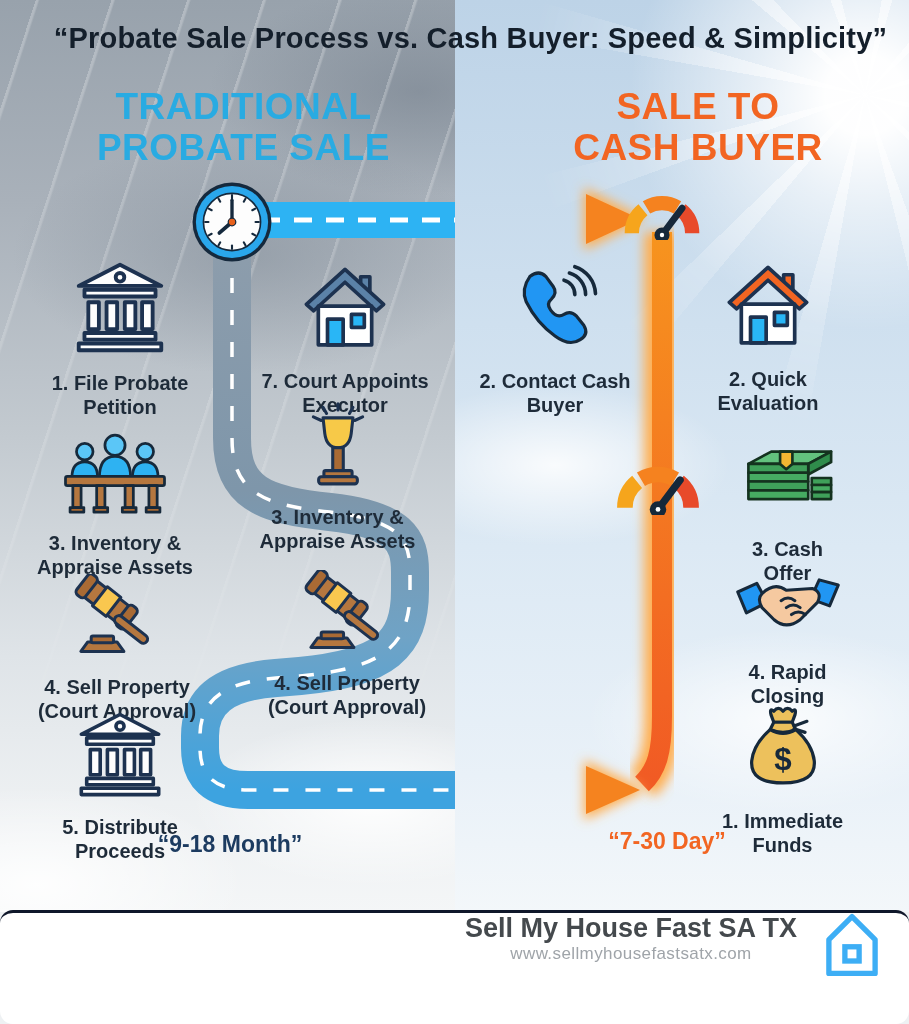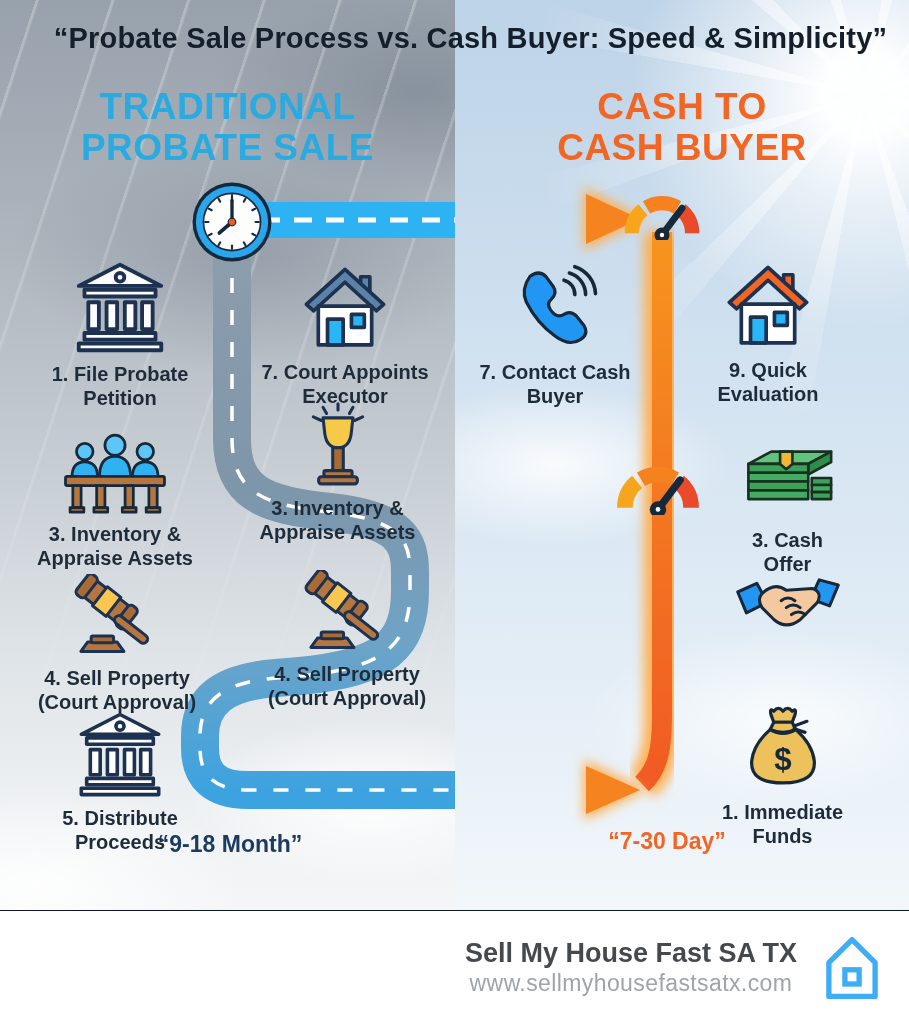--- a/index.html
+++ b/index.html
@@ -28,37 +28,37 @@
   .right-sky::before{content:'';position:absolute;inset:0;
     background:repeating-conic-gradient(from 10deg at 410px 95px,
       rgba(255,255,255,.55) 0 6deg, rgba(255,255,255,0) 6deg 30deg);
     -webkit-mask-image:radial-gradient(circle at 410px 95px,#000 0 80px,rgba(0,0,0,.6) 170px,transparent 340px);
     mask-image:radial-gradient(circle at 410px 95px,#000 0 80px,rgba(0,0,0,.6) 170px,transparent 340px);}
 
   
   .main-title{position:absolute;top:22px;left:16px;width:100%;text-align:center;
     font-size:29px;font-weight:bold;color:#141f2b;letter-spacing:.2px;}
   .col-heading{position:absolute;top:86px;text-align:center;font-weight:bold;
-    font-size:37px;line-height:1.12;letter-spacing:.5px;}
+    font-size:37px;line-height:1.12;letter-spacing:.5px;margin-left:16px;}
   .col-heading.left{left:0;width:455px;color:#29abe2;}
   .col-heading.right{left:455px;width:454px;color:#f26522;}
   .step{position:absolute;text-align:center;}
-  .step .lbl{font-size:20px;font-weight:bold;color:#1e2b39;line-height:1.18;margin:3px auto 0;}
+  .step .lbl{font-size:20px;font-weight:bold;color:#1e2b39;line-height:1.18;margin:12px auto 0;}
   .duration{position:absolute;text-align:center;font-size:23px;font-weight:bold;}
 
   
   .roads{position:absolute;left:0;top:0;pointer-events:none;}
 
   
   .footer{position:absolute;left:0;top:910px;width:909px;height:114px;background:#ffffff;
-    border-top:1px solid #0f172a;box-sizing:border-box;display:flex;align-items:center;
-    justify-content:flex-end;gap:28px;padding-right:30px;}
+    border-top:3px solid #0f172a;box-sizing:border-box;display:flex;
+    justify-content:flex-end;gap:28px;padding-right:30px;border-radius:13px;}
   .footer-text{text-align:center;}
   .footer-brand{font-size:27px;font-weight:bold;color:#44494d;line-height:1.15;}
-  .footer-site{font-size:23px;color:#9fa4a9;letter-spacing:.4px;}
+  .footer-site{font-size:17px;color:#9fa4a9;letter-spacing:.4px;}
 </style>
 </head>
 <body>
 
 <svg width="0" height="0" style="position:absolute" aria-hidden="true">
 <defs>
   <symbol id="sym-bank" viewBox="0 0 100 100">
     <g stroke="#1d3250" stroke-width="4" stroke-linejoin="round" fill="#fdfdfd">
       <polygon points="50,5 93,27 7,27"></polygon>
           <circle cx="50" cy="18" r="4.5"></circle>
@@ -260,21 +260,21 @@
       <polygon points="586,766 586,814 640,790" fill="#f5831f"></polygon>
     </g>
 
     <use href="#sym-clock" x="190" y="180" width="84" height="84"></use>
     <use href="#sym-speedo" x="620" y="188" width="84" height="52"></use>
     <use href="#sym-speedo" x="612" y="458" width="92" height="57"></use>
   </svg>
 
   <div class="main-title">“Probate Sale Process vs. Cash Buyer: Speed &amp; Simplicity”</div>
   <div class="col-heading left"><span>TRADITIONAL</span><br><span>PROBATE SALE</span></div>
-  <div class="col-heading right"><span>CASH TO</span><br><span>CASH BUYER</span></div>
+  <div class="col-heading right"><span>SALE TO</span><br><span>CASH BUYER</span></div>
 
   <div class="step" style="left:25px;top:260px;width:190px">
     <svg width="96" height="96">
         <use href="#sym-bank"></use>
       </svg>
     <div class="lbl">1. File Probate Petition</div>
   </div>
   <div class="step" style="left:250px;top:262px;width:190px">
     <svg width="92" height="92">
         <use href="#sym-house-blue"></use>
@@ -310,38 +310,39 @@
         <use href="#sym-bank"></use>
       </svg>
     <div class="lbl">5. Distribute Proceeds</div>
   </div>
   <div class="duration" style="left:30px;top:831px;width:400px;color:#1c3b60">“9-18 Month”</div>
 
   <div class="step" style="left:465px;top:264px;width:180px">
     <svg width="90" height="90">
         <use href="#sym-phone"></use>
       </svg>
-    <div class="lbl">7. Contact Cash Buyer</div>
+    <div class="lbl">2. Contact Cash Buyer</div>
   </div>
   <div class="step" style="left:678px;top:260px;width:180px">
     <svg width="92" height="92">
         <use href="#sym-house-orange"></use>
       </svg>
-    <div class="lbl">9. Quick Evaluation</div>
+    <div class="lbl">2. Quick Evaluation</div>
   </div>
   <div class="step" style="left:700px;top:434px;width:175px">
     <svg width="100" height="88">
         <use href="#sym-cash"></use>
       </svg>
     <div class="lbl" style="max-width:110px">3. Cash Offer</div>
   </div>
   <div class="step" style="left:700px;top:565px;width:175px">
     <svg width="104" height="80">
         <use href="#sym-handshake"></use>
       </svg>
+    <div class="lbl" style="max-width:110px">4. Rapid Closing</div>
   </div>
   <div class="step" style="left:695px;top:702px;width:175px">
     <svg width="92" height="92">
         <use href="#sym-moneybag"></use>
       </svg>
     <div class="lbl">1. Immediate Funds</div>
   </div>
   <div class="duration" style="left:455px;top:828px;width:424px;color:#f26522">“7-30 Day”</div>
 
   <div class="footer">

